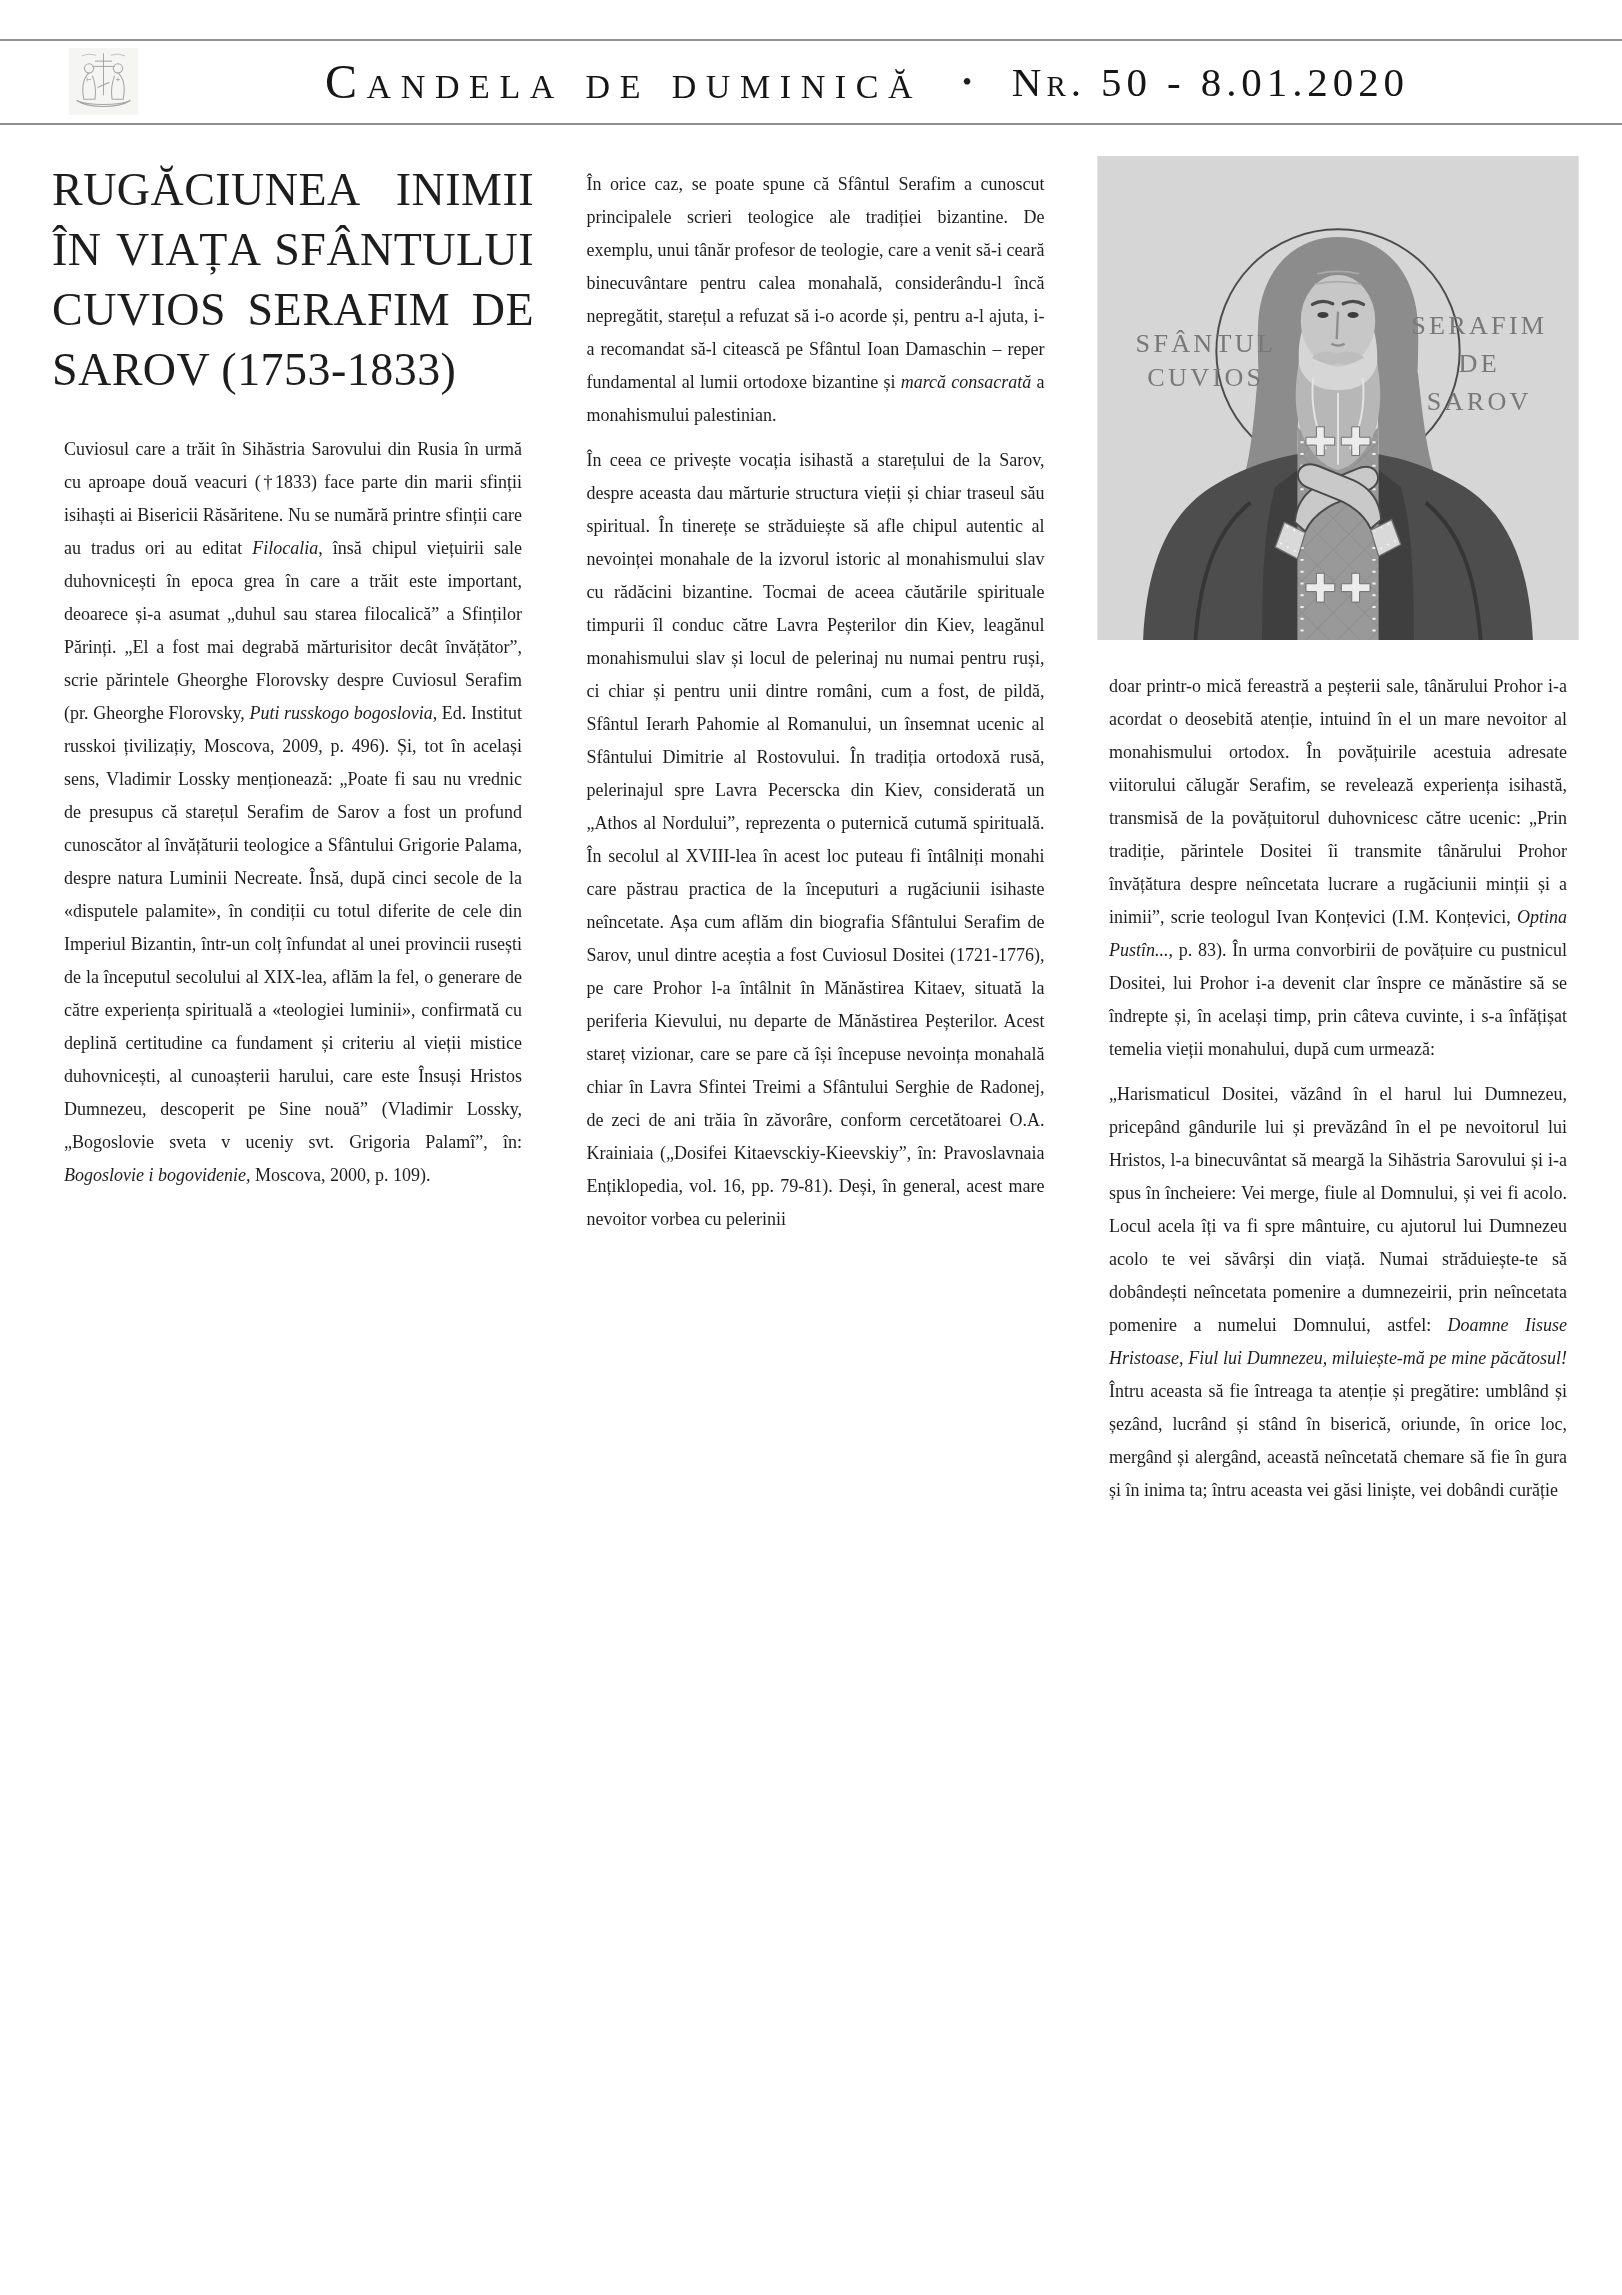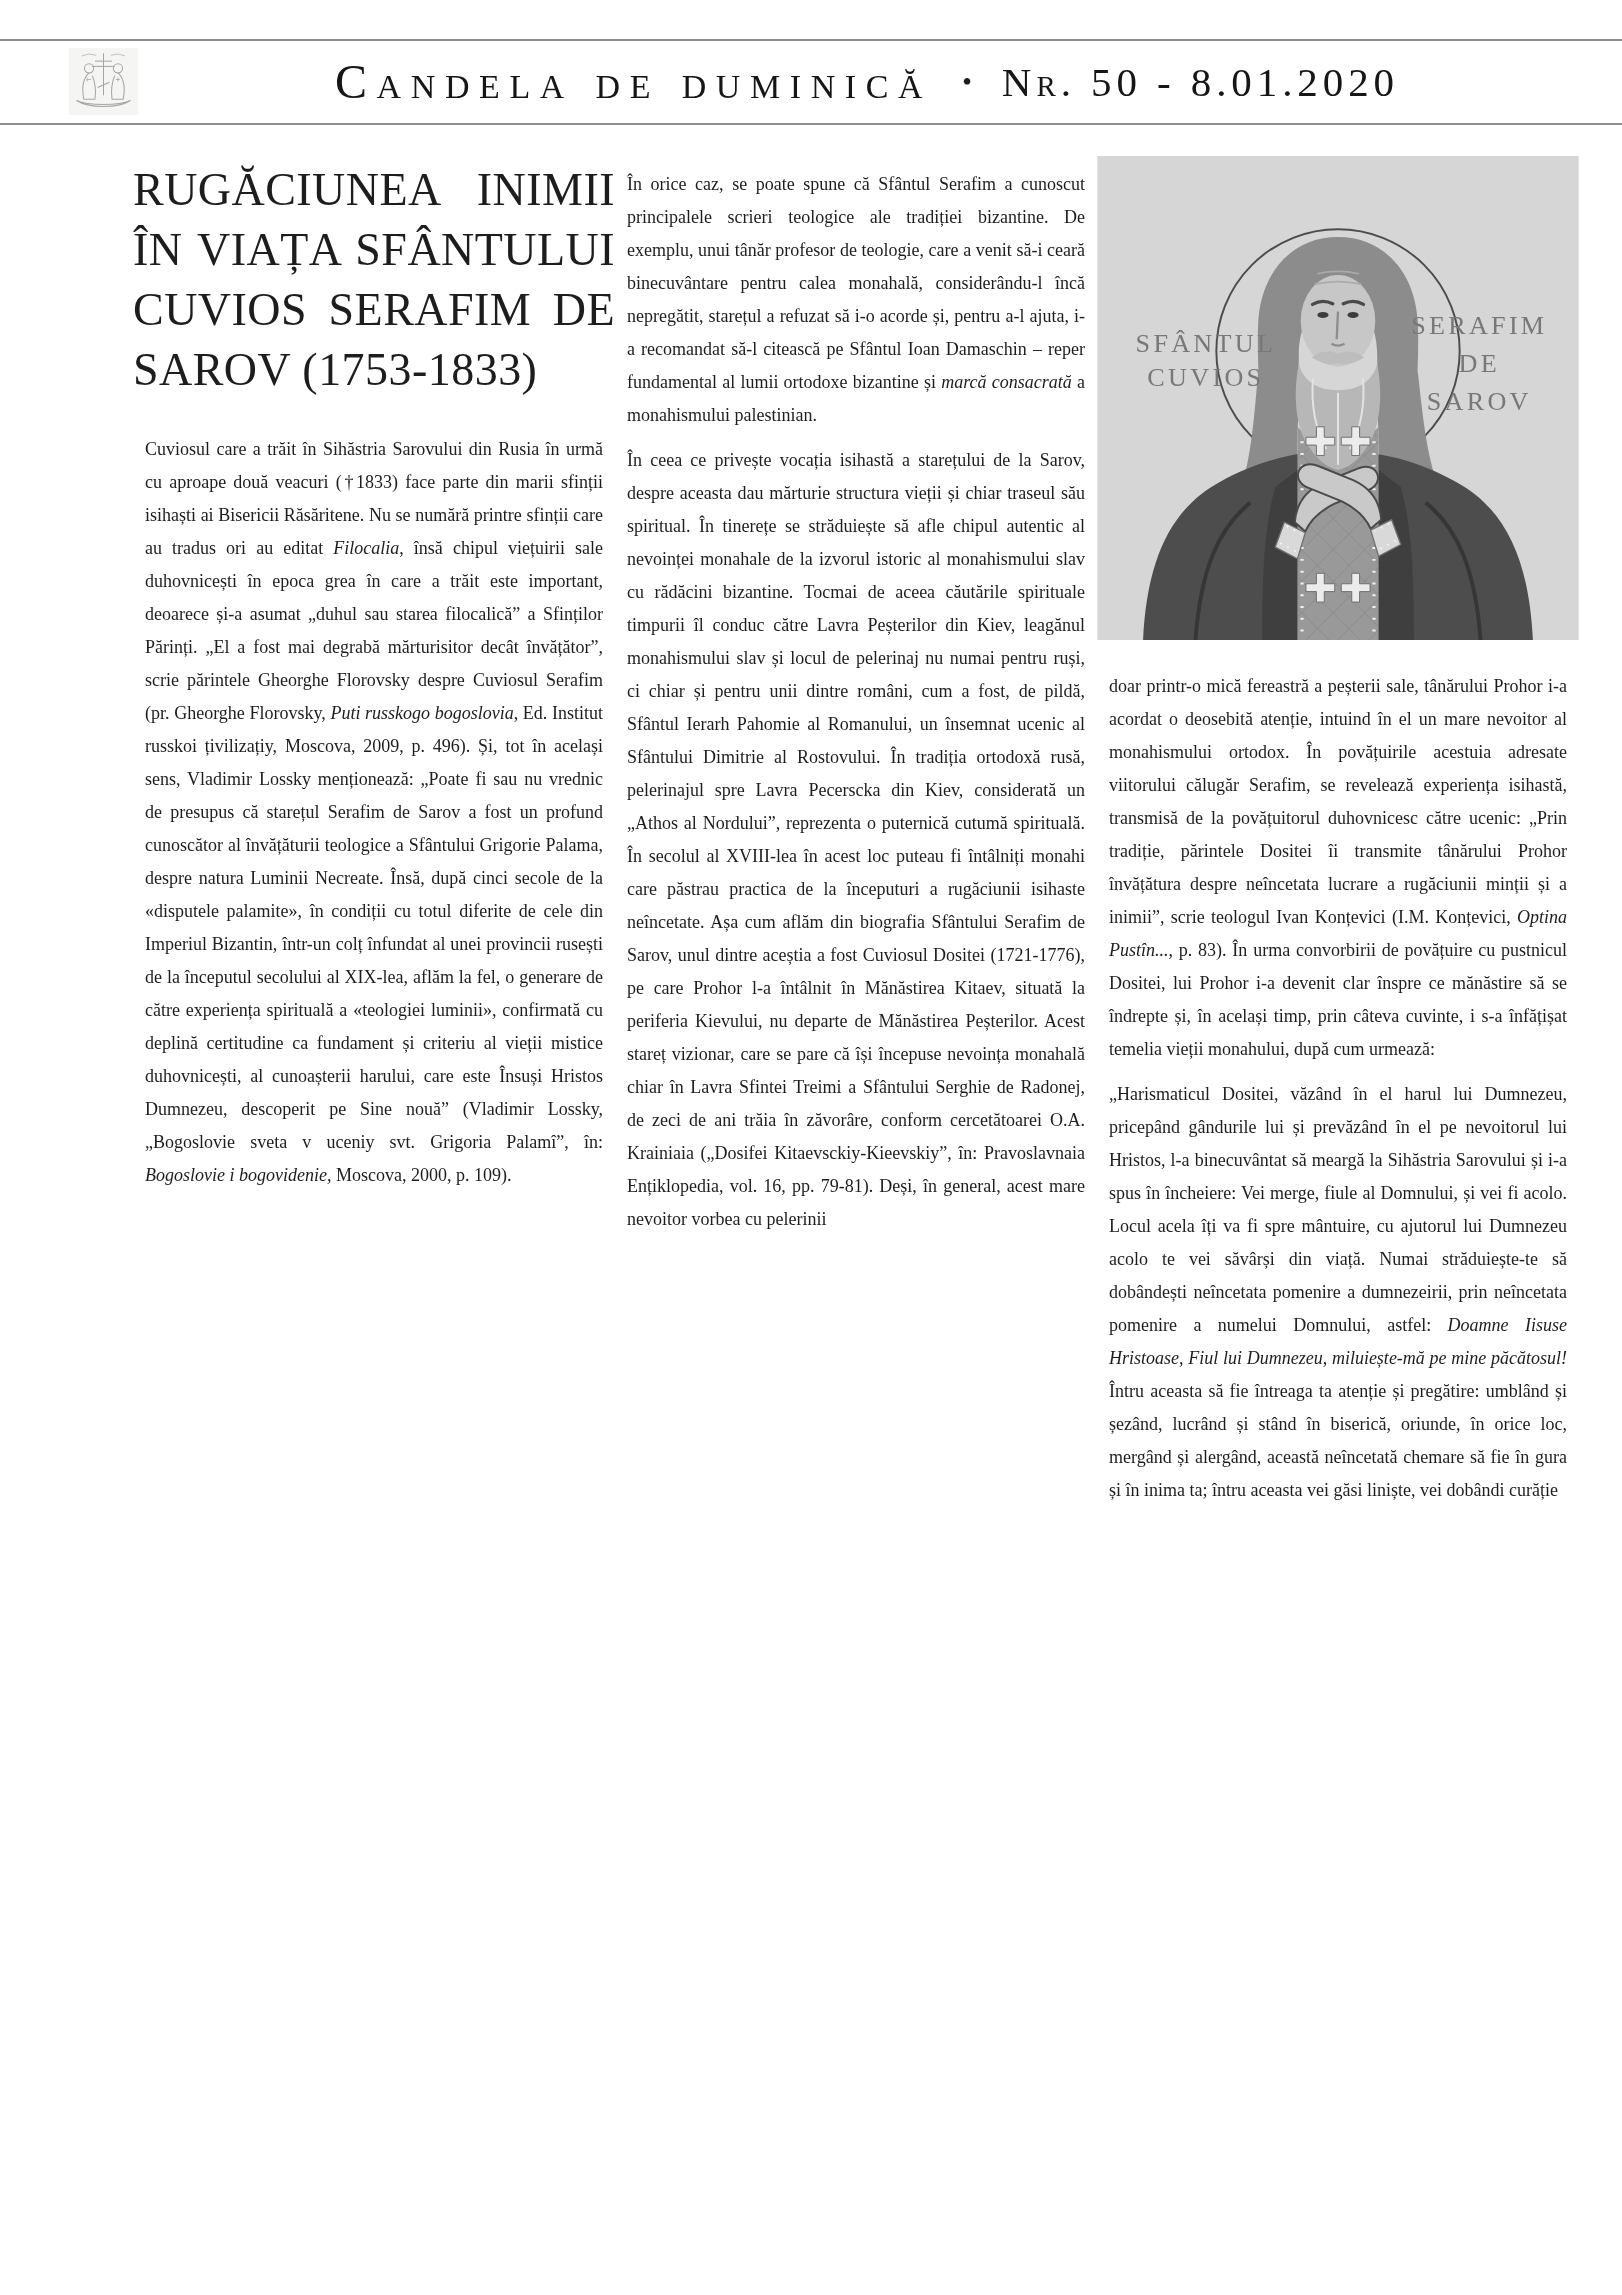--- a/index.html
+++ b/index.html
@@ -10,29 +10,29 @@
   }
   .header{
     position:absolute;left:0;top:39px;width:1623px;height:82px;
     border-top:2.6px solid #8f8f8f;border-bottom:2.6px solid #8f8f8f;
     display:flex;align-items:center;
   }
   .logo{
     position:absolute;left:68px;top:6.5px;width:71px;height:67px;
   }
   .masthead{
-    flex:1;display:flex;align-items:center;justify-content:center;gap:30px;
+    flex:1;display:flex;align-items:center;justify-content:center;gap:40px;
     font-variant:small-caps;line-height:1;padding-left:111px;white-space:nowrap;
   }
   .mast-title{font-size:48px;letter-spacing:.20em;color:#161616;}
   .bullet{font-size:27.5px;}
   .mast-issue{font-size:41px;letter-spacing:.12em;color:#161616;}
   .content{
     position:absolute;left:52px;top:156px;width:1527px;
-    display:flex;justify-content:flex-end;
+    display:flex;justify-content:space-between;
   }
   .col{width:482px;}
   .article-title{
     font-size:46px;line-height:60px;font-weight:normal;
     text-align:justify;margin:3.9px 0 33px 0;letter-spacing:.01em;
   }
   .col p{font-size:18px;line-height:33px;text-align:justify;margin:12px;}
   .it{font-style:italic;}
   .icon-fig{width:482px;height:484px;margin:0 0 30px 0;display:block;}
 </style>

